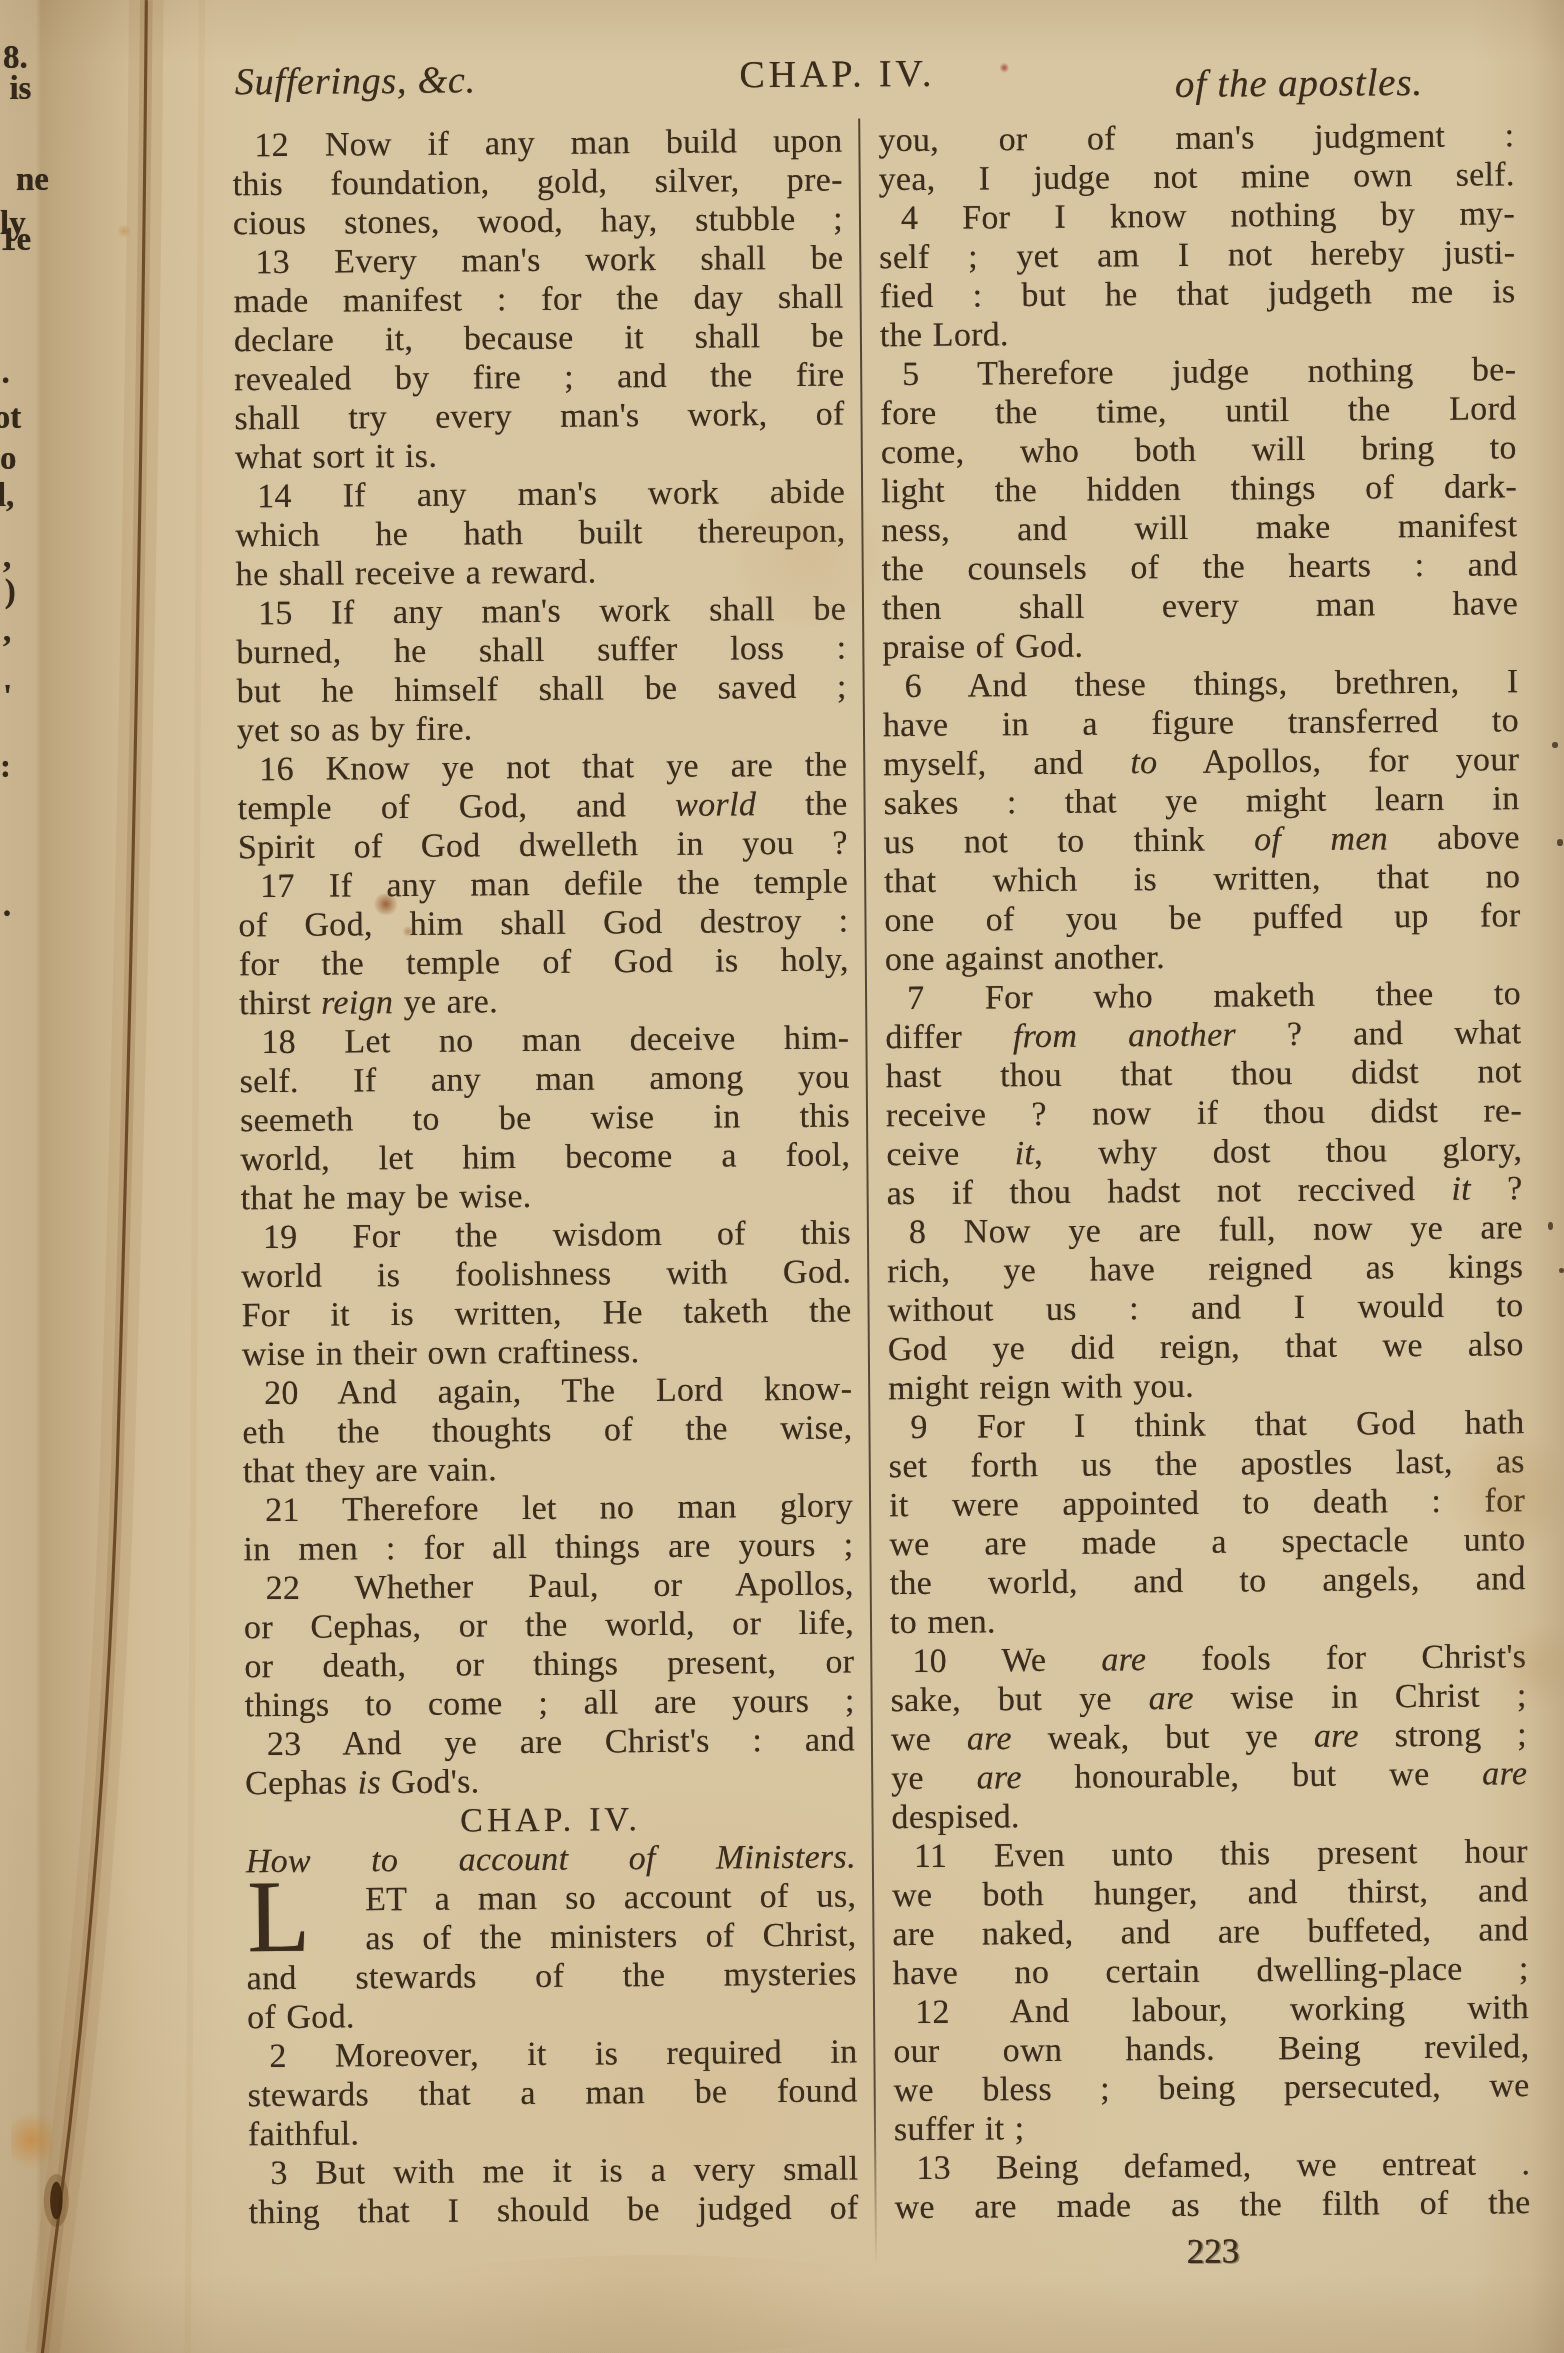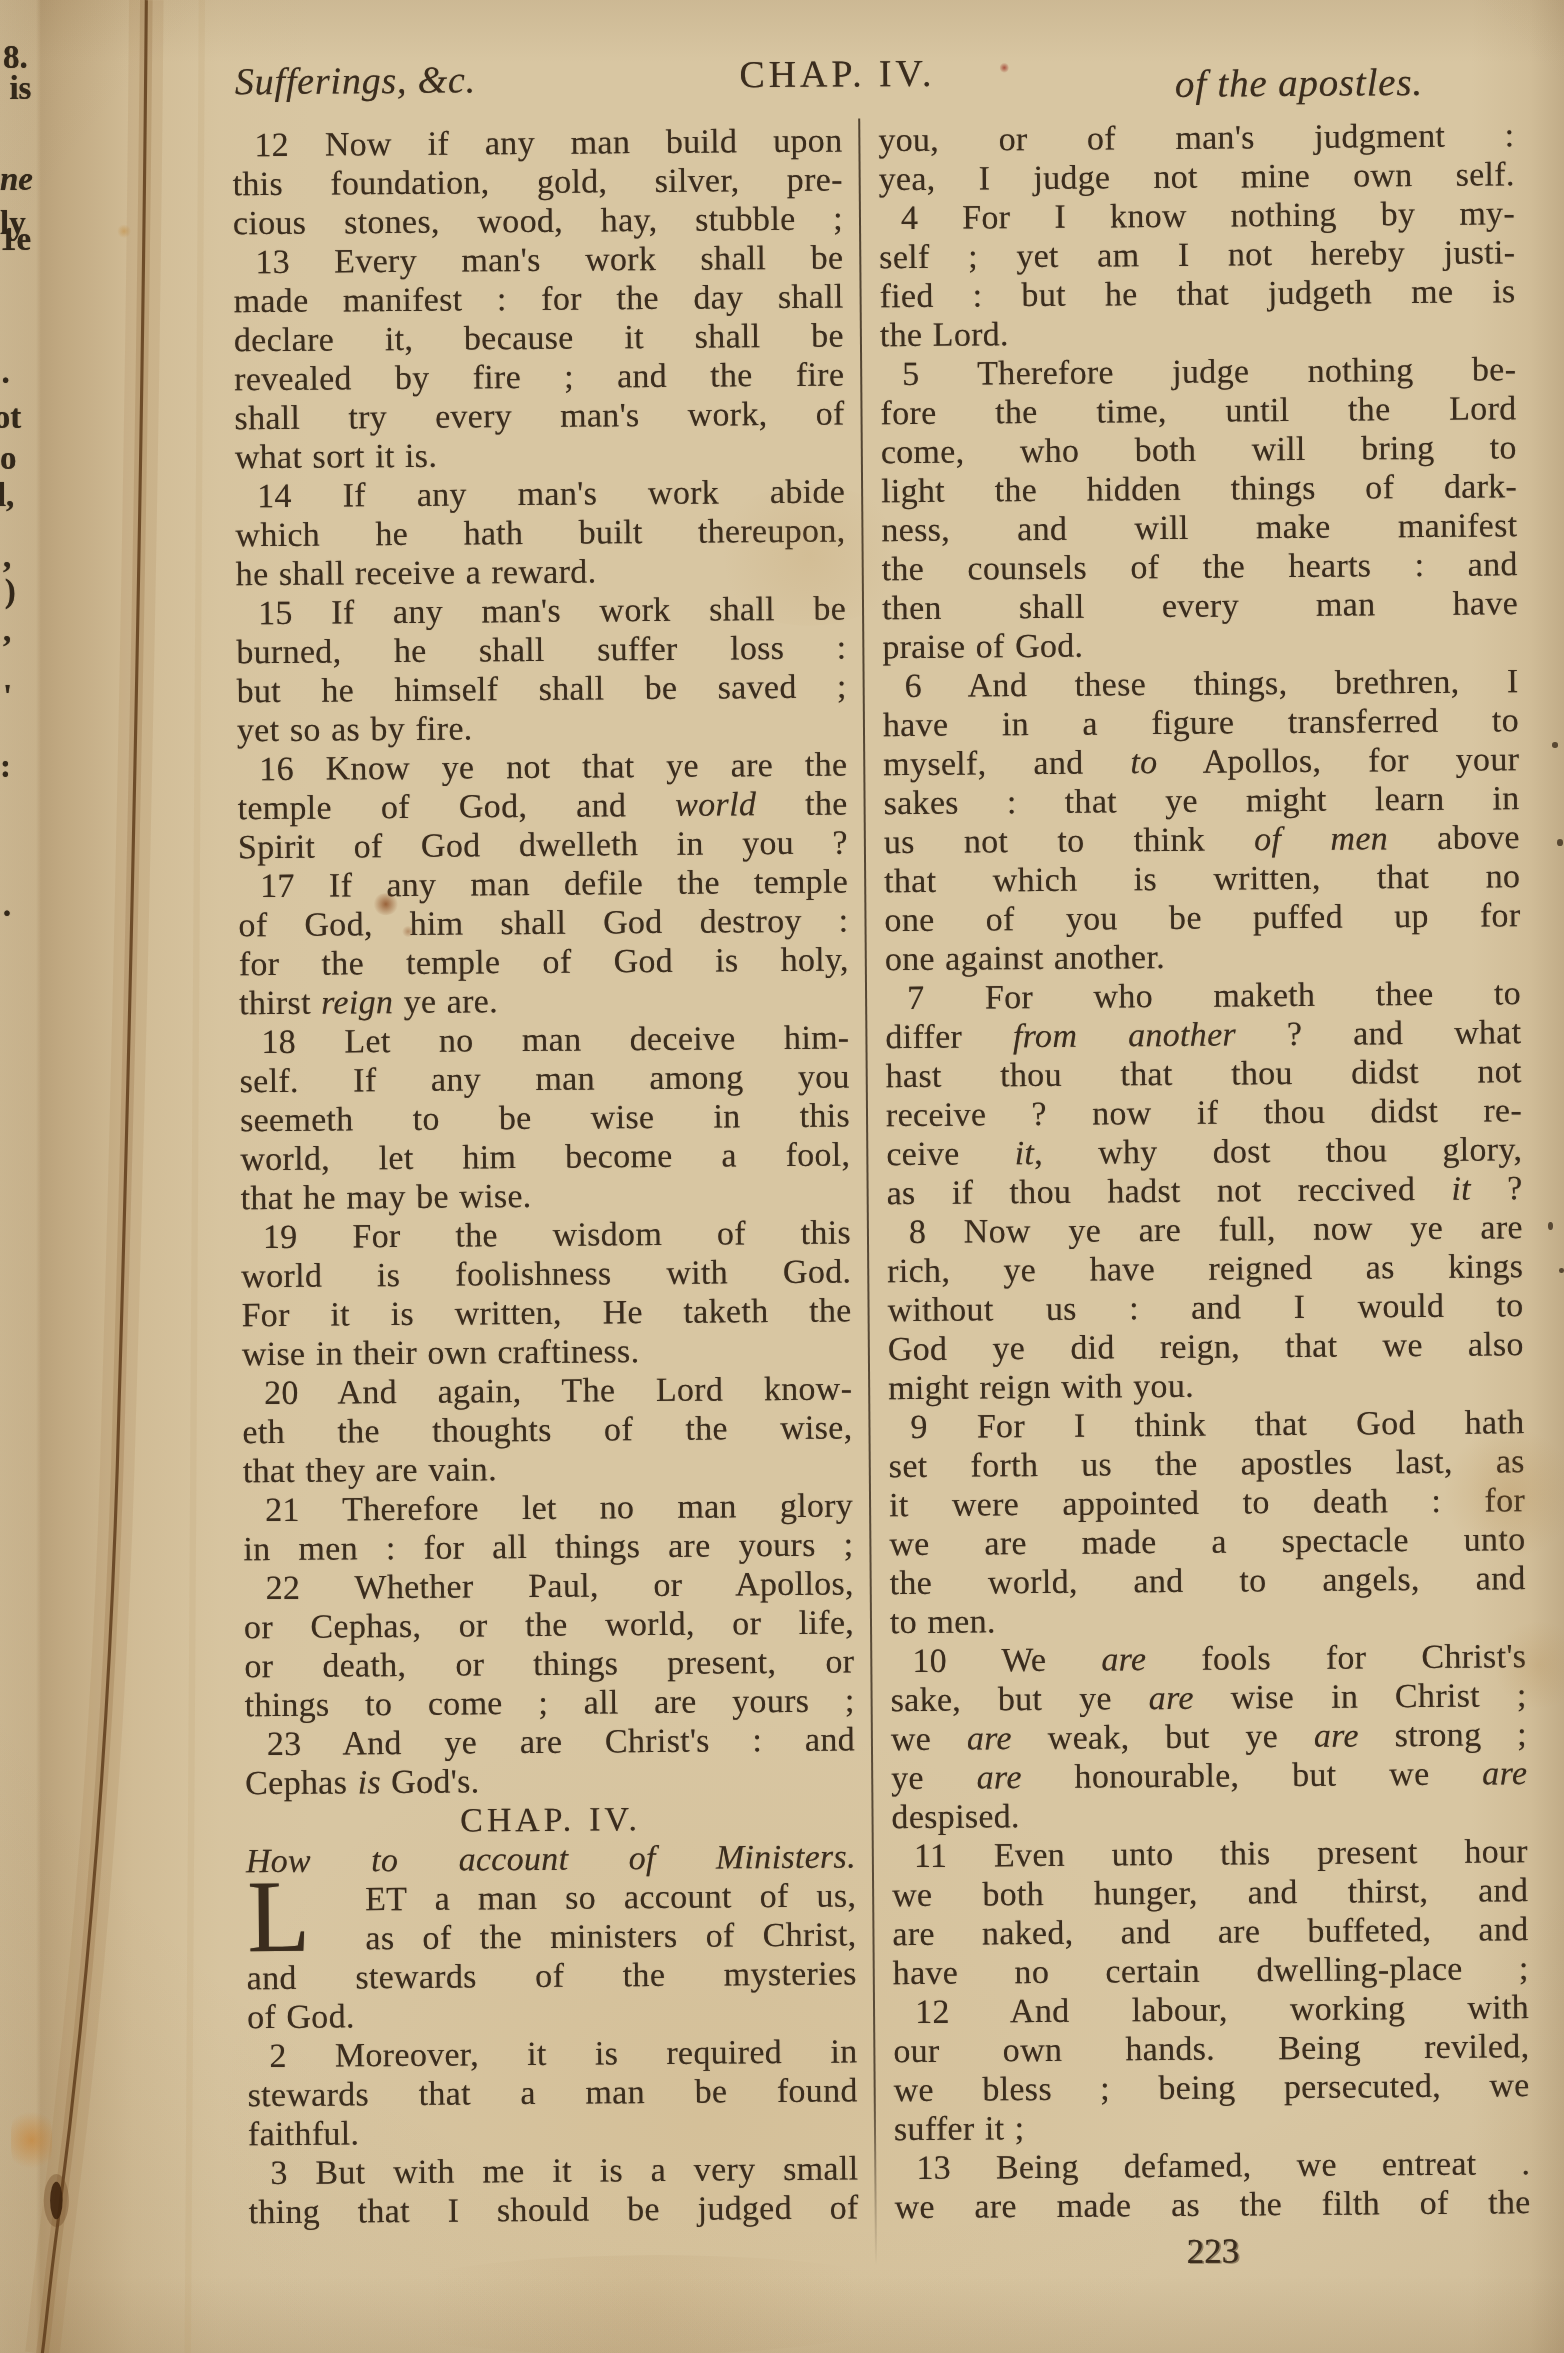--- a/index.html
+++ b/index.html
@@ -199,21 +199,21 @@
     <div class="stain st-topred"></div>
     <div class="stain st-right-mid"></div>
     <div class="stain st-right-low"></div>
     <div class="stain st-midstain"></div>
     <div class="stain st-botwide"></div>
   </div>
 
   <div id="fragments">
       <span class="frag" style="left: 3.1px; top: 39px;">8.</span>
       <span class="frag" style="left: 9.4px; top: 70px;">is</span>
-      <span class="frag" style="left: 0px; top: 161px; font-style: italic;">ne</span>
+      <span class="frag" style="left: 16px; top: 161px;">ne</span>
       <span class="frag" style="left: 0px; top: 205px;">ly</span>
       <span class="frag" style="left: 0px; top: 221px;">1e</span>
       <span class="frag" style="left: 1.6px; top: 354px;">.</span>
       <span class="frag" style="left: -6.3px; top: 399px;">ot</span>
       <span class="frag" style="left: 0px; top: 440px;">o</span>
       <span class="frag" style="left: -3.1px; top: 477px;">l,</span>
       <span class="frag" style="left: 3.1px; top: 538px;">,</span>
       <span class="frag" style="left: 4.7px; top: 573px;">)</span>
       <span class="frag" style="left: 3.1px; top: 612px;">,</span>
       <span class="frag" style="left: 3.1px; top: 678px;">'</span>

